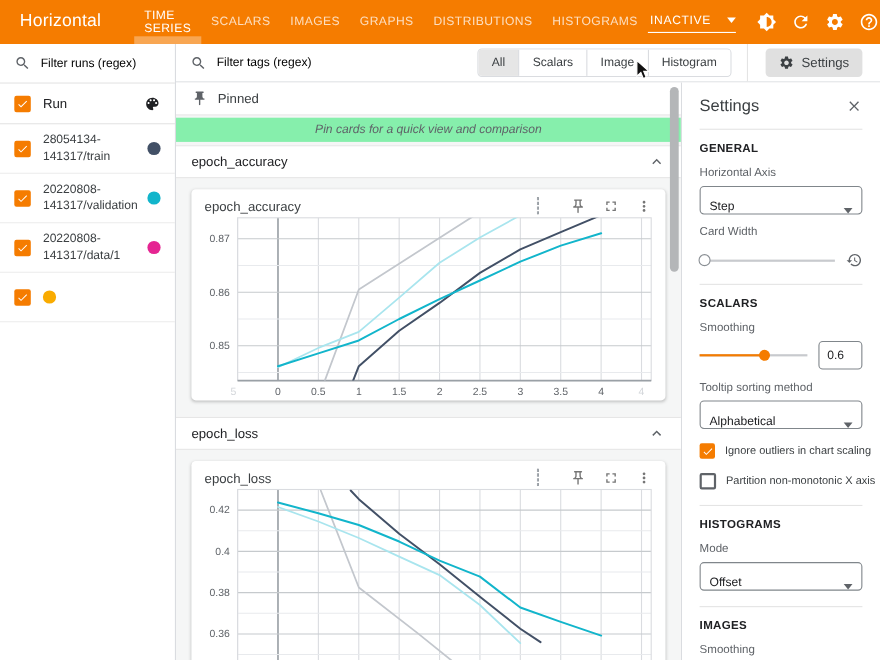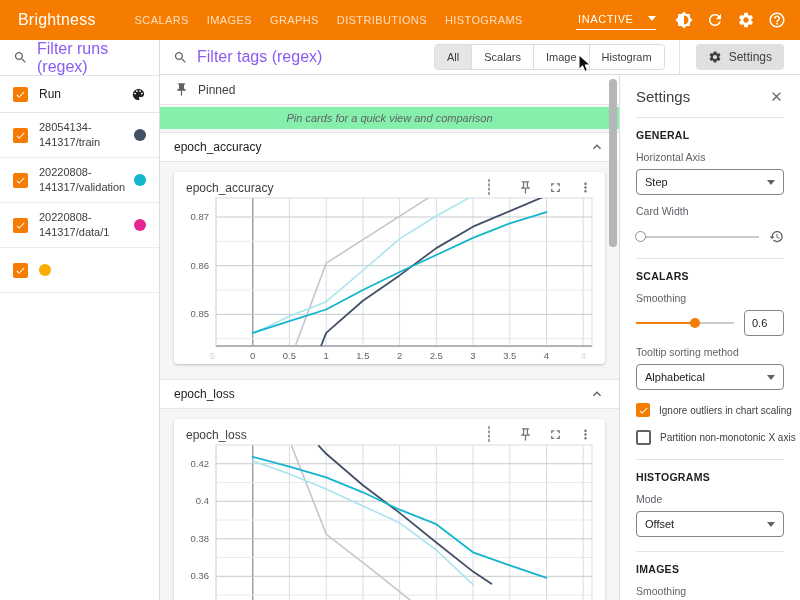--- a/index.html
+++ b/index.html
@@ -19,21 +19,21 @@
   .run-sel{display:flex;align-items:center;color:#fff;font-size:11px;font-weight:500;letter-spacing:.6px;
            border-bottom:1px solid #fff;padding:2px 0 4px 2px;width:78px;margin-right:6px;justify-content:center;}
   .run-sel .caret{margin-left:auto;}
   .hicon{width:18px;height:18px;display:block;cursor:pointer;}
   .hicon svg{display:block;width:18px;height:18px;fill:#fff;}
 
   
   .cols{display:flex;height:560px;}
   .sidebar{width:160px;box-sizing:border-box;border-right:1px solid #dadce0;background:#fff;flex:none;}
   .sb-search{height:36px;box-sizing:border-box;border-bottom:1px solid #e4e4e4;display:flex;align-items:center;gap:9px;padding:0 13px;}
-  .ph{color:#8b5cf6;font-size:16px;}
+  .ph{color:#000000;font-size:11px;}
   .sb-run-header{height:37px;box-sizing:border-box;display:flex;align-items:center;padding:0 13px;border-bottom:1px solid #e4e4e4;
                  font-size:12px;color:#202124;}
   .run-row{min-height:45px;box-sizing:border-box;display:flex;align-items:center;padding:4px 13px;border-bottom:1px solid #ededed;}
   .run-name{flex:1;font-size:11px;line-height:1.35;color:#3c4043;overflow-wrap:break-word;min-width:0;padding-right:4px;}
   .run-dot{width:12px;height:12px;border-radius:50%;flex:none;}
   .cbx{width:15px;height:15px;border-radius:2px;background:#f57c00;display:flex;align-items:center;justify-content:center;flex:none;margin-right:11px;cursor:pointer;}
   .cbx svg{width:11px;height:11px;fill:#fff;}
   .icon14 svg{display:block;width:15px;height:15px;fill:#5f6368;}
 
   .right{flex:1;display:flex;flex-direction:column;min-width:0;}
@@ -72,21 +72,21 @@
 
   
   .settings{width:181px;flex:none;box-sizing:border-box;border-left:1px solid #dadce0;background:#fff;padding:0 16px;overflow:hidden;}
   .sp-head{display:flex;align-items:center;height:42px;}
   .sp-title{font-size:15px;color:#3c4043;}
   .sp-close{margin-left:auto;cursor:pointer;}
   .sp-close svg{width:15px;height:15px;fill:#5f6368;display:block;}
   .sp-sec{border-top:1px solid #e4e4e4;padding:11px 0 14px;}
   .sp-sec-title{font-size:10.5px;font-weight:700;color:#202124;letter-spacing:.3px;}
   .sp-label{font-size:10.5px;color:#5f6368;margin:10px 0 6px;}
-  .sp-select{height:26px;box-sizing:border-box;border:1px solid #80868b;border-radius:4px;display:flex;align-items:center;
+  .sp-select{height:26px;box-sizing:border-box;border:1px solid #80868b;border-radius:4px;display:flex;align-items:flex-end;
              justify-content:space-between;padding:0 8px;font-size:11px;color:#202124;cursor:pointer;}
   .caret{width:0;height:0;border-left:4px solid transparent;border-right:4px solid transparent;border-top:5px solid #5f6368;}
   .run-sel .caret{border-top-color:#fff;}
   .slider-row{display:flex;align-items:center;gap:10px;margin-top:12px;}
   .slider{position:relative;height:12px;flex:1;cursor:pointer;}
   .slider .track{position:absolute;left:0;right:0;top:5px;height:2px;background:#c8cace;}
   .slider .fill{position:absolute;left:0;top:5px;height:2px;background:#f57c00;}
   .slider .knob{position:absolute;top:1px;width:10px;height:10px;border-radius:50%;background:#f57c00;}
   .slider .knob.empty{background:#fff;border:1.5px solid #8a8f94;width:9px;height:9px;top:0;}
   .reset{cursor:pointer;}
@@ -97,22 +97,23 @@
   .cb-off{width:11px;height:11px;border:2px solid #5f6368;border-radius:2px;flex:none;cursor:pointer;}
 
   .cursor{position:absolute;left:578px;top:54px;width:13px;height:19px;z-index:50;pointer-events:none;}
 </style>
 </head>
 <body>
 
 <div class="app">
 
   <div class="hdr">
-    <div class="logo">Brightness</div>
+    <div class="logo">Horizontal</div>
     <div class="tabs">
+      <div class="tab active">TIME SERIES</div>
       <div class="tab">SCALARS</div>
       <div class="tab">IMAGES</div>
       <div class="tab">GRAPHS</div>
       <div class="tab">DISTRIBUTIONS</div>
       <div class="tab">HISTOGRAMS</div>
     </div>
     <div class="hdr-right">
       <div class="run-sel">
         <span>INACTIVE</span>
         <span class="caret"></span>

